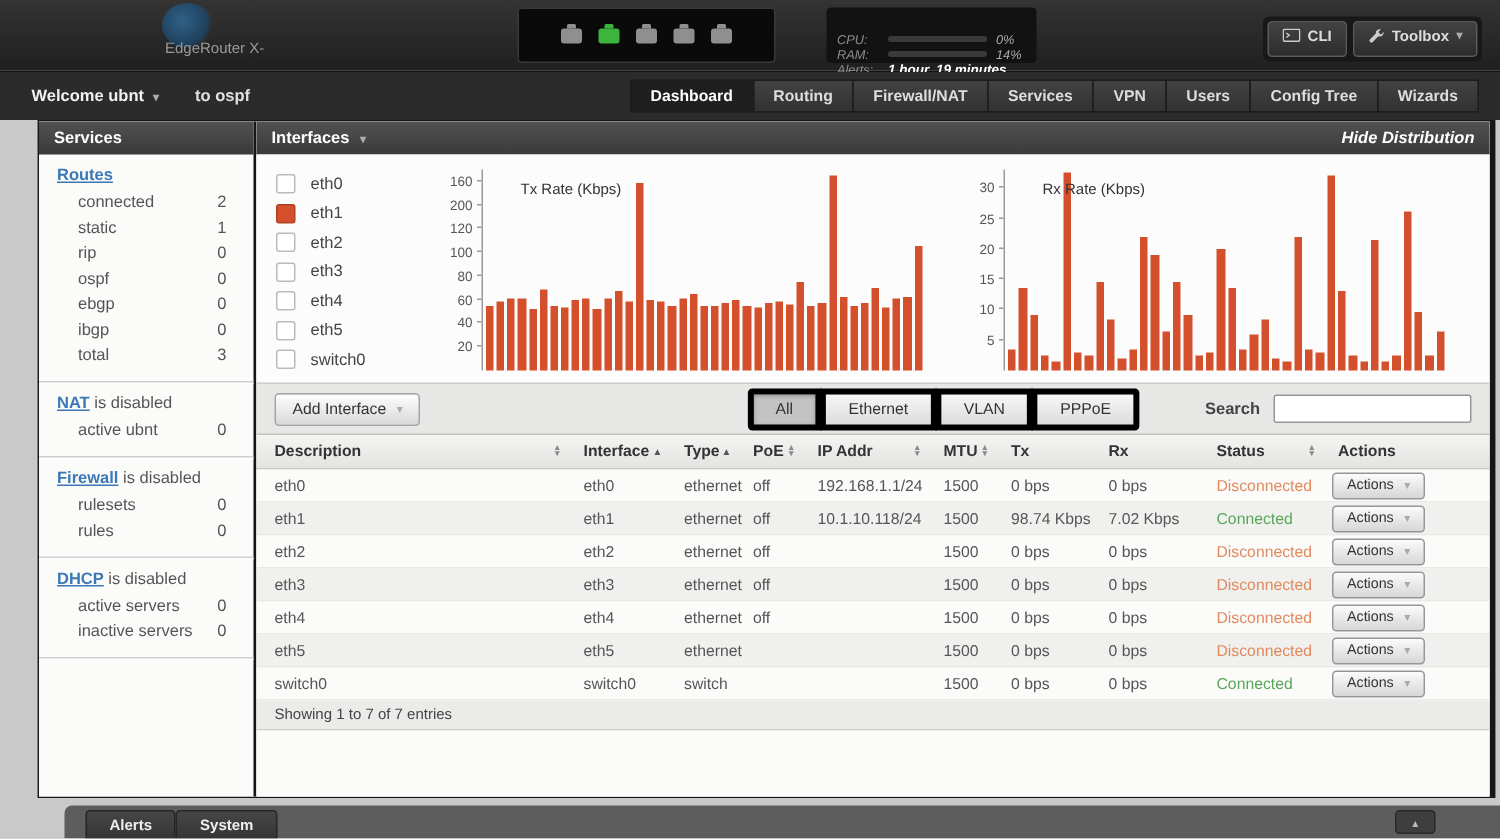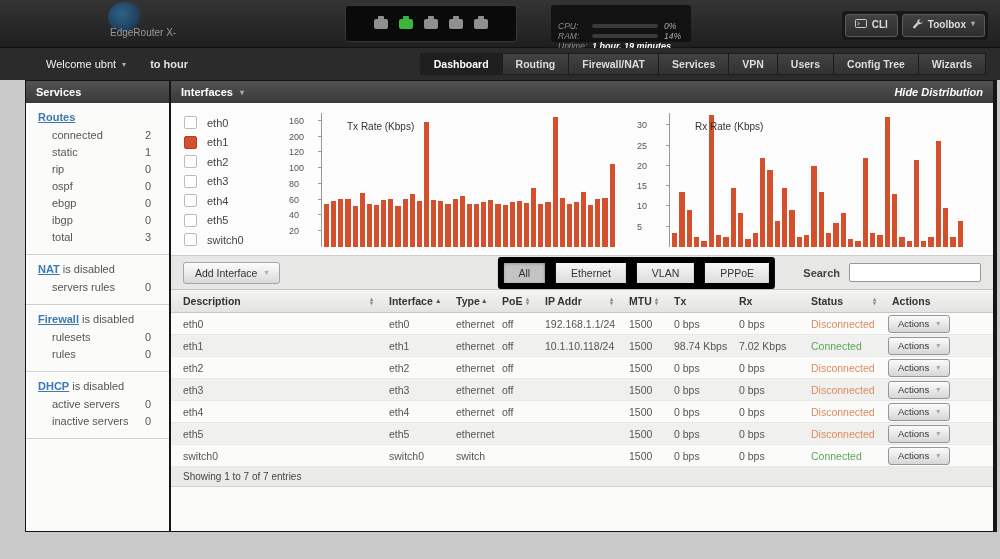--- a/index.html
+++ b/index.html
@@ -35,21 +35,21 @@
   .top-right { position:absolute; right:12px; top:11px; background:#181818; border-radius:4px;
     padding:3px; display:flex; gap:4px; }
   .tbtn { display:flex; align-items:flex-start; gap:5px; background:linear-gradient(#424242,#2d2d2d);
     border:1px solid #5a5a5a; border-radius:3px; color:#ddd; font-size:10px; font-weight:bold;
     padding:4px 9px; cursor:pointer; }
   .caret { font-size:8px; color:#aaa; }
 
   
   .nav-bar { position:absolute; left:0; top:48px; width:1000px; height:32px; background:#2b2b2b;
     display:flex; align-items:center; }
-  .welcome { margin-left:46px; color:#f0f0f0; font-size:11px; font-weight:normal; display:flex;
+  .welcome { margin-left:21px; color:#f0f0f0; font-size:11px; font-weight:bold; display:flex;
     align-items:center; gap:6px; cursor:pointer; }
   .to-ubnt { margin-left:24px; color:#e0e0e0; font-size:11px; font-weight:bold; cursor:pointer; }
   .tabs { margin-left:auto; margin-right:14px; display:flex; }
   .tab { padding:4px 13px; font-size:10.5px; font-weight:bold; color:#ddd;
     background:linear-gradient(#424242,#323232); border:1px solid #1d1d1d; margin-left:-1px; cursor:pointer; }
   .tab.active { background:#1f1f1f; color:#fff; }
 
   
   .content { position:absolute; left:25px; top:80px; width:972px; height:452px;
     border:1px solid #161616; border-right:4px solid #161616; display:flex; flex-direction:column;
@@ -73,31 +73,31 @@
   .charts-row { height:153px; flex:0 0 153px; background:#fcfcfc; border-bottom:1px solid #ccc;
     display:flex; }
   .legend { width:118px; padding:13px 0 0 13px; }
   .legend-item { display:flex; align-items:center; gap:10px; margin-bottom:6.5px; font-size:11px; color:#444; }
   .legend-box { width:13px; height:13px; background:#fff; border:1px solid #bbb; border-radius:2px; cursor:pointer; }
   .chart { position:relative; width:330px; height:146px; margin-top:4px; }
   .chart + .chart { margin-left:18px; }
   .chart-plot { position:absolute; left:32px; right:4px; top:6px; bottom:6px;
     border-left:1px solid #999; display:flex; align-items:flex-end; gap:2px; padding-left:2px; }
   .bar { flex:1; min-width:1px; }
-  .ytick-label { position:absolute; left:0; width:26px; text-align:left; font-size:9px; color:#555; }
+  .ytick-label { position:absolute; left:0; width:26px; text-align:right; font-size:9px; color:#555; }
   .ytick-dash { position:absolute; left:29px; width:3px; height:1px; background:#999; }
   .chart-title { position:absolute; top:14px; left:58px; font-size:10px; color:#333; }
 
   .controls-row { height:34px; flex:0 0 34px; background:#e7e7e5; border-bottom:1px solid #c2c2c0;
     display:flex; align-items:center; padding:0 12px; }
   .btn { display:inline-flex; align-items:center; gap:7px; background:linear-gradient(#fdfdfd,#d9d9d9);
     border:1px solid #a5a5a5; border-radius:3px; color:#333; font-size:10.5px; padding:4px 11px; cursor:pointer; }
   .segmented { position:absolute; left:50%; transform:translateX(-4%); display:flex; }
   .seg { padding:4px 15px; font-size:10.5px; color:#333; background:linear-gradient(#f7f7f7,#dcdcdc);
-    border:6px solid #000000; margin-left:-1px; cursor:pointer; }
+    border:4px solid #000000; margin-left:-1px; cursor:pointer; }
   .seg:first-child { border-radius:3px 0 0 3px; }
   .seg:last-child { border-radius:0 3px 3px 0; }
   .seg.active { background:#c3c3c3; box-shadow:inset 0 1px 3px rgba(0,0,0,.25); }
   .search-area { margin-left:auto; display:flex; align-items:center; gap:9px; font-size:11px;
     font-weight:bold; color:#444; }
   .search-input { width:132px; height:19px; border:1px solid #979797; border-radius:2px; background:#fff;
     font-size:11px; padding:0 4px; font-family:"Liberation Sans",sans-serif; }
 
   .grid { display:grid; grid-template-columns:206px 67px 46px 43px 84px 45px 65px 72px 81px 1fr;
     padding-left:12px; align-items:center; }
@@ -155,21 +155,21 @@
         <span class="stat-label">CPU:</span>
         <span class="bar-track"><span class="bar-fill" id="cpu-fill" style="width: 0%; background: rgb(46, 155, 214);"></span></span>
         <span class="stat-value">0%</span>
       </div>
       <div class="stat-row">
         <span class="stat-label">RAM:</span>
         <span class="bar-track"><span class="bar-fill" id="ram-fill" style="width: 14%; background: rgb(46, 155, 214);"></span></span>
         <span class="stat-value">14%</span>
       </div>
       <div class="stat-row">
-        <span class="stat-label">Uptime:</span>
+        <span class="stat-label">Alerts:</span>
         <span class="uptime-value">1 hour, 19 minutes</span>
       </div>
     </div>
 
     <div class="top-right">
       <div class="tbtn">
         <span><svg width="12" height="9" viewBox="0 0 12 9">
               <rect x="0.5" y="0.5" width="11" height="8" rx="1" fill="none" stroke="#cccccc"></rect>
               <path d="M2.5 3 L4.5 4.5 L2.5 6" stroke="#cccccc" fill="none" stroke-width="0.9"></path>
             </svg></span>
@@ -183,21 +183,21 @@
         <span class="caret">▾</span>
       </div>
     </div>
   </div>
 
   <div class="nav-bar">
     <div class="welcome">
       <span>Welcome ubnt</span>
       <span class="caret">▾</span>
     </div>
-    <div class="to-ubnt">to hour</div>
+    <div class="to-ubnt">to ospf</div>
     <div class="tabs">
         <div class="tab active">Dashboard</div>
         <div class="tab">Routing</div>
         <div class="tab">Firewall/NAT</div>
         <div class="tab">Services</div>
         <div class="tab">VPN</div>
         <div class="tab">Users</div>
         <div class="tab">Config Tree</div>
         <div class="tab">Wizards</div>
       </div>
@@ -238,21 +238,21 @@
                 <span class="v">0</span>
               </div>
               <div class="side-row">
                 <span class="k">total</span>
                 <span class="v">3</span>
               </div>
             </div>
             <div class="side-section">
               <div class="side-head"><a class="side-link">NAT</a><span class="side-suffix"> is disabled</span></div>
               <div class="side-row">
-                <span class="k">servers rules</span>
+                <span class="k">active ubnt</span>
                 <span class="v">0</span>
               </div>
             </div>
             <div class="side-section">
               <div class="side-head"><a class="side-link">Firewall</a><span class="side-suffix"> is disabled</span></div>
               <div class="side-row">
                 <span class="k">rulesets</span>
                 <span class="v">0</span>
               </div>
               <div class="side-row">
@@ -616,14 +616,18 @@
 
         <div class="showing-row">
           <span>Showing 1 to 7 of 7 entries</span>
         </div>
         <div class="filler"></div>
       </div>
     </div>
 
   </div>
 
+  <div class="bottom-bar">
+    <span id="bottom-tabs"><span class="bbtn">Alerts</span><span class="bbtn">System</span></span>
+    <div class="up-btn">▴</div>
+  </div>
 
 </div>
 
 </body></html>

